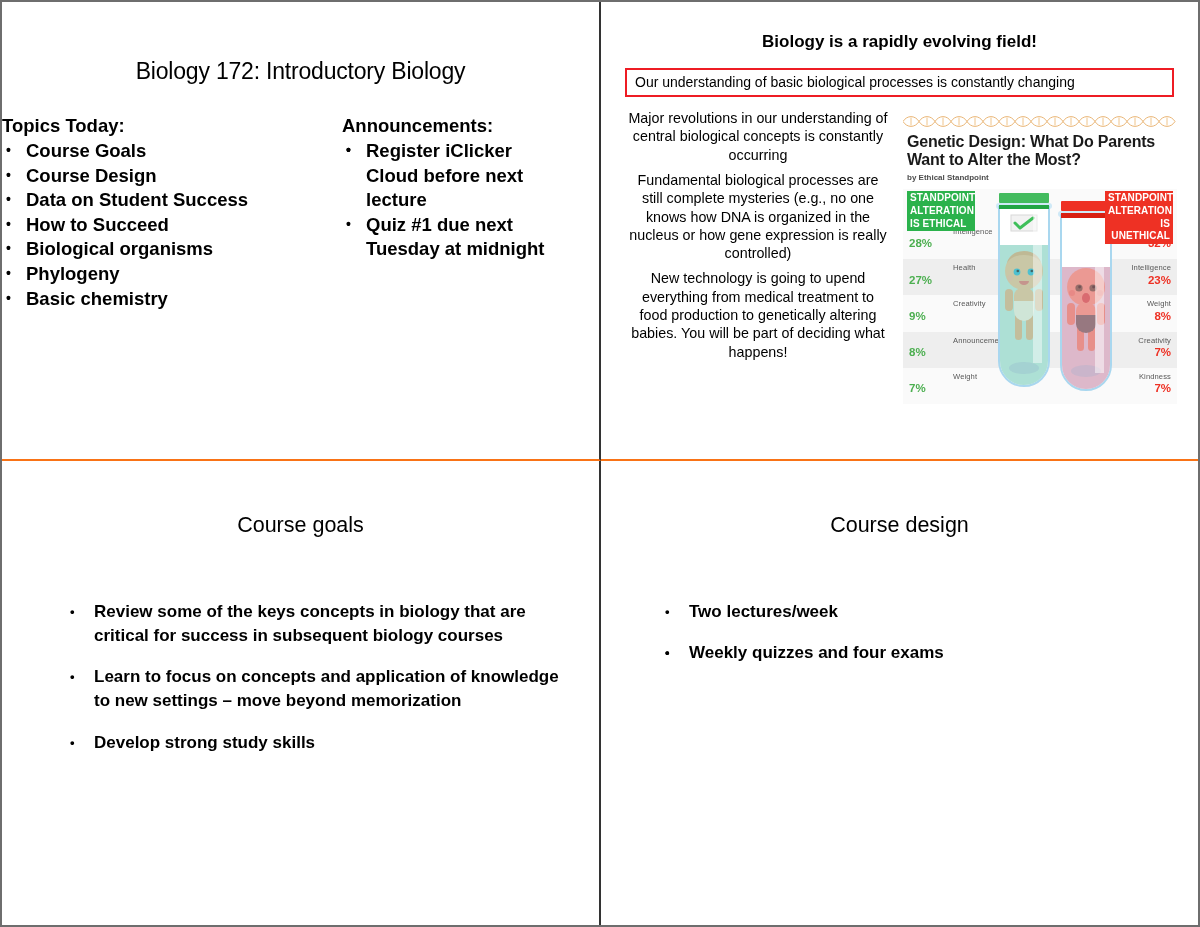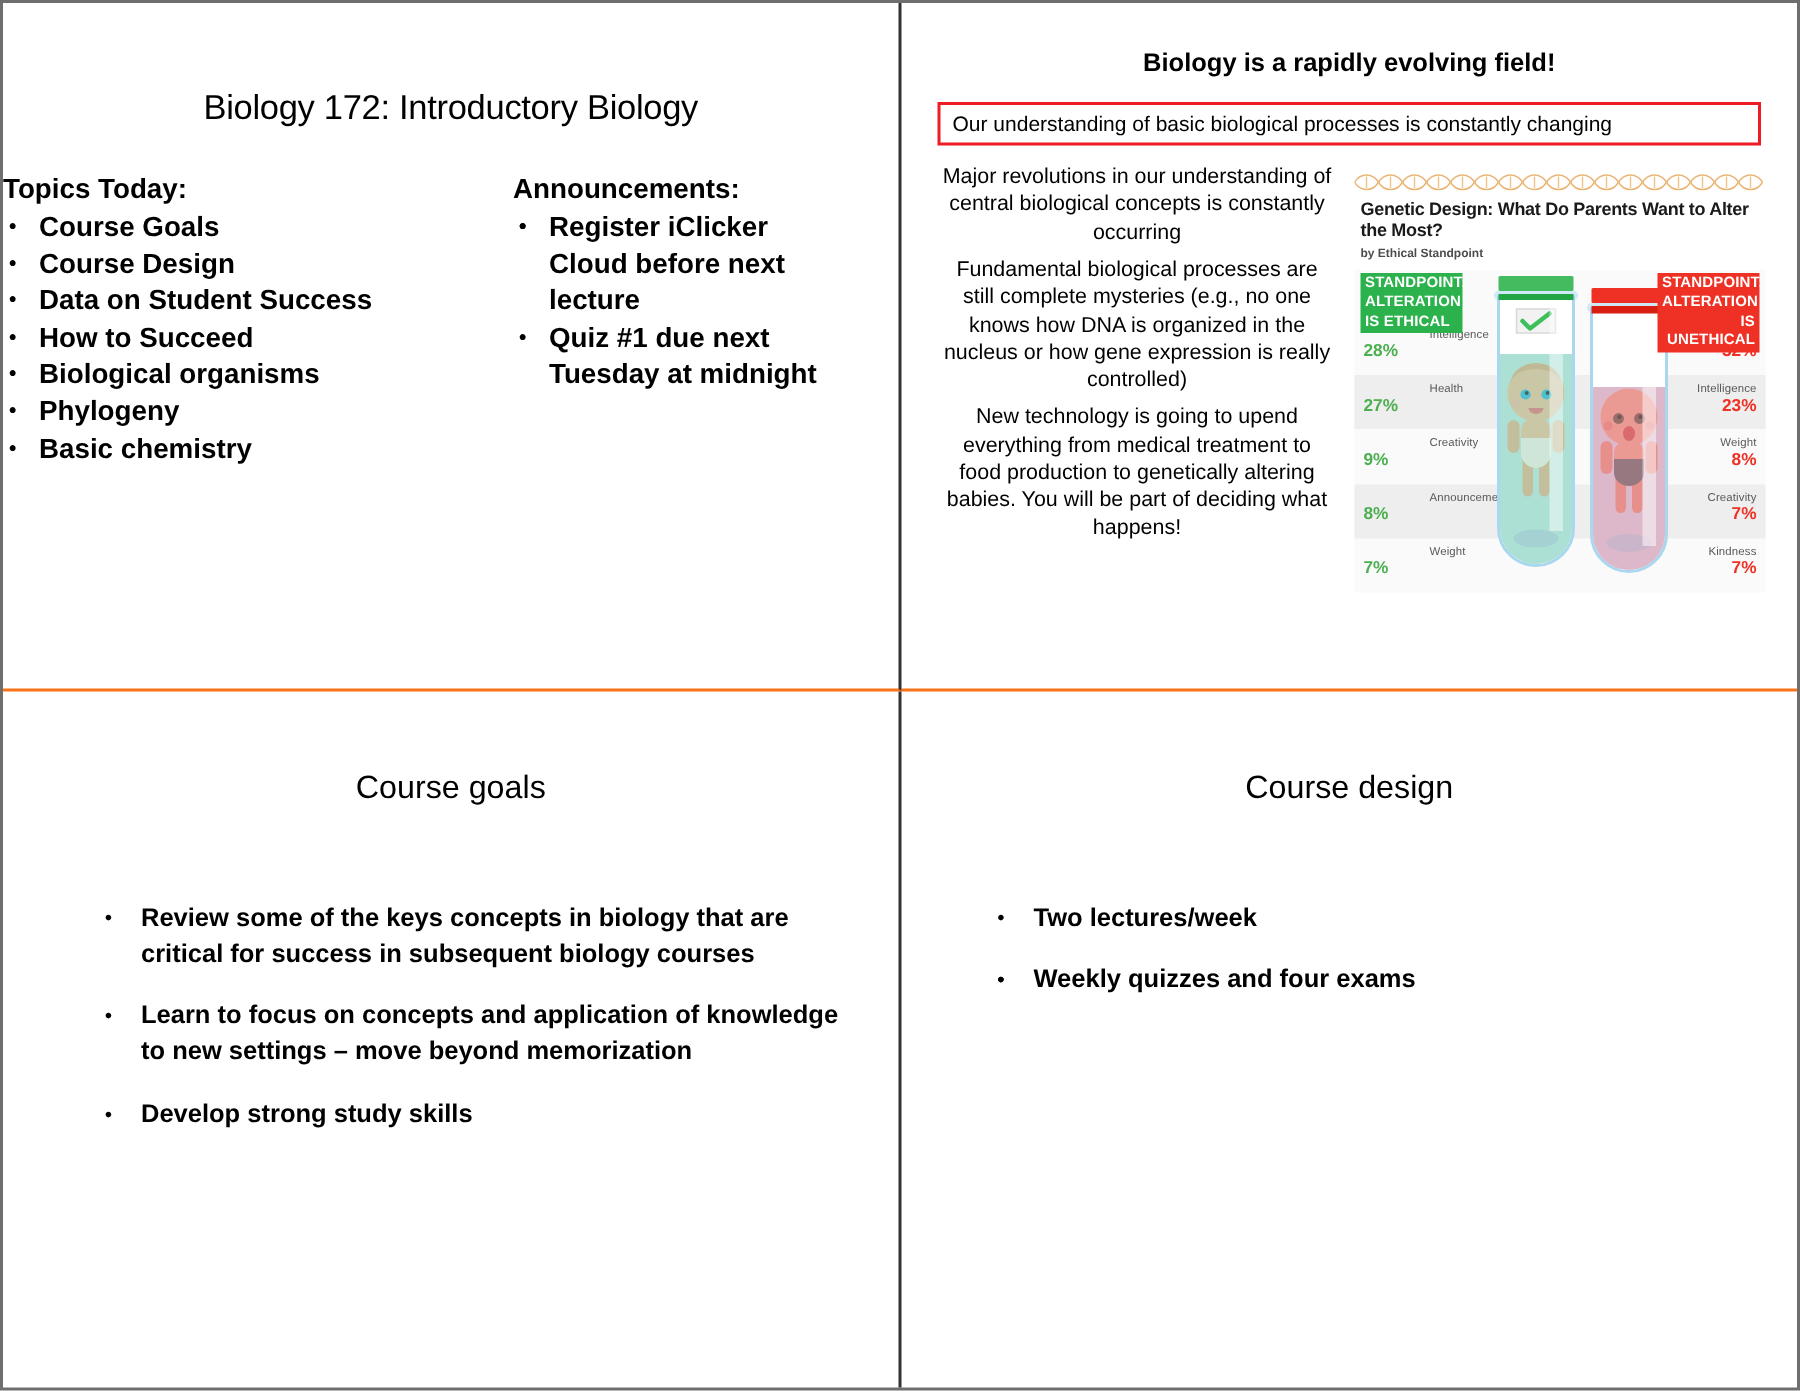--- a/index.html
+++ b/index.html
@@ -120,21 +120,21 @@
     width: 274px;
     background: #ffffff;
     font-family: "Liberation Sans", sans-serif;
   }
   .ig-dna {
     height: 13px;
     width: 100%;
     display: block;
   }
   .ig-head {
-    font-size: 12px;
+    font-size: 16px;
     font-weight: bold;
     line-height: 1.12;
     margin: 5px 0 0 4px;
     letter-spacing: -0.2px;
     color: #1a1a1a;
   }
   .ig-by {
     font-size: 8px;
     font-weight: bold;
     margin: 4px 0 0 4px;

